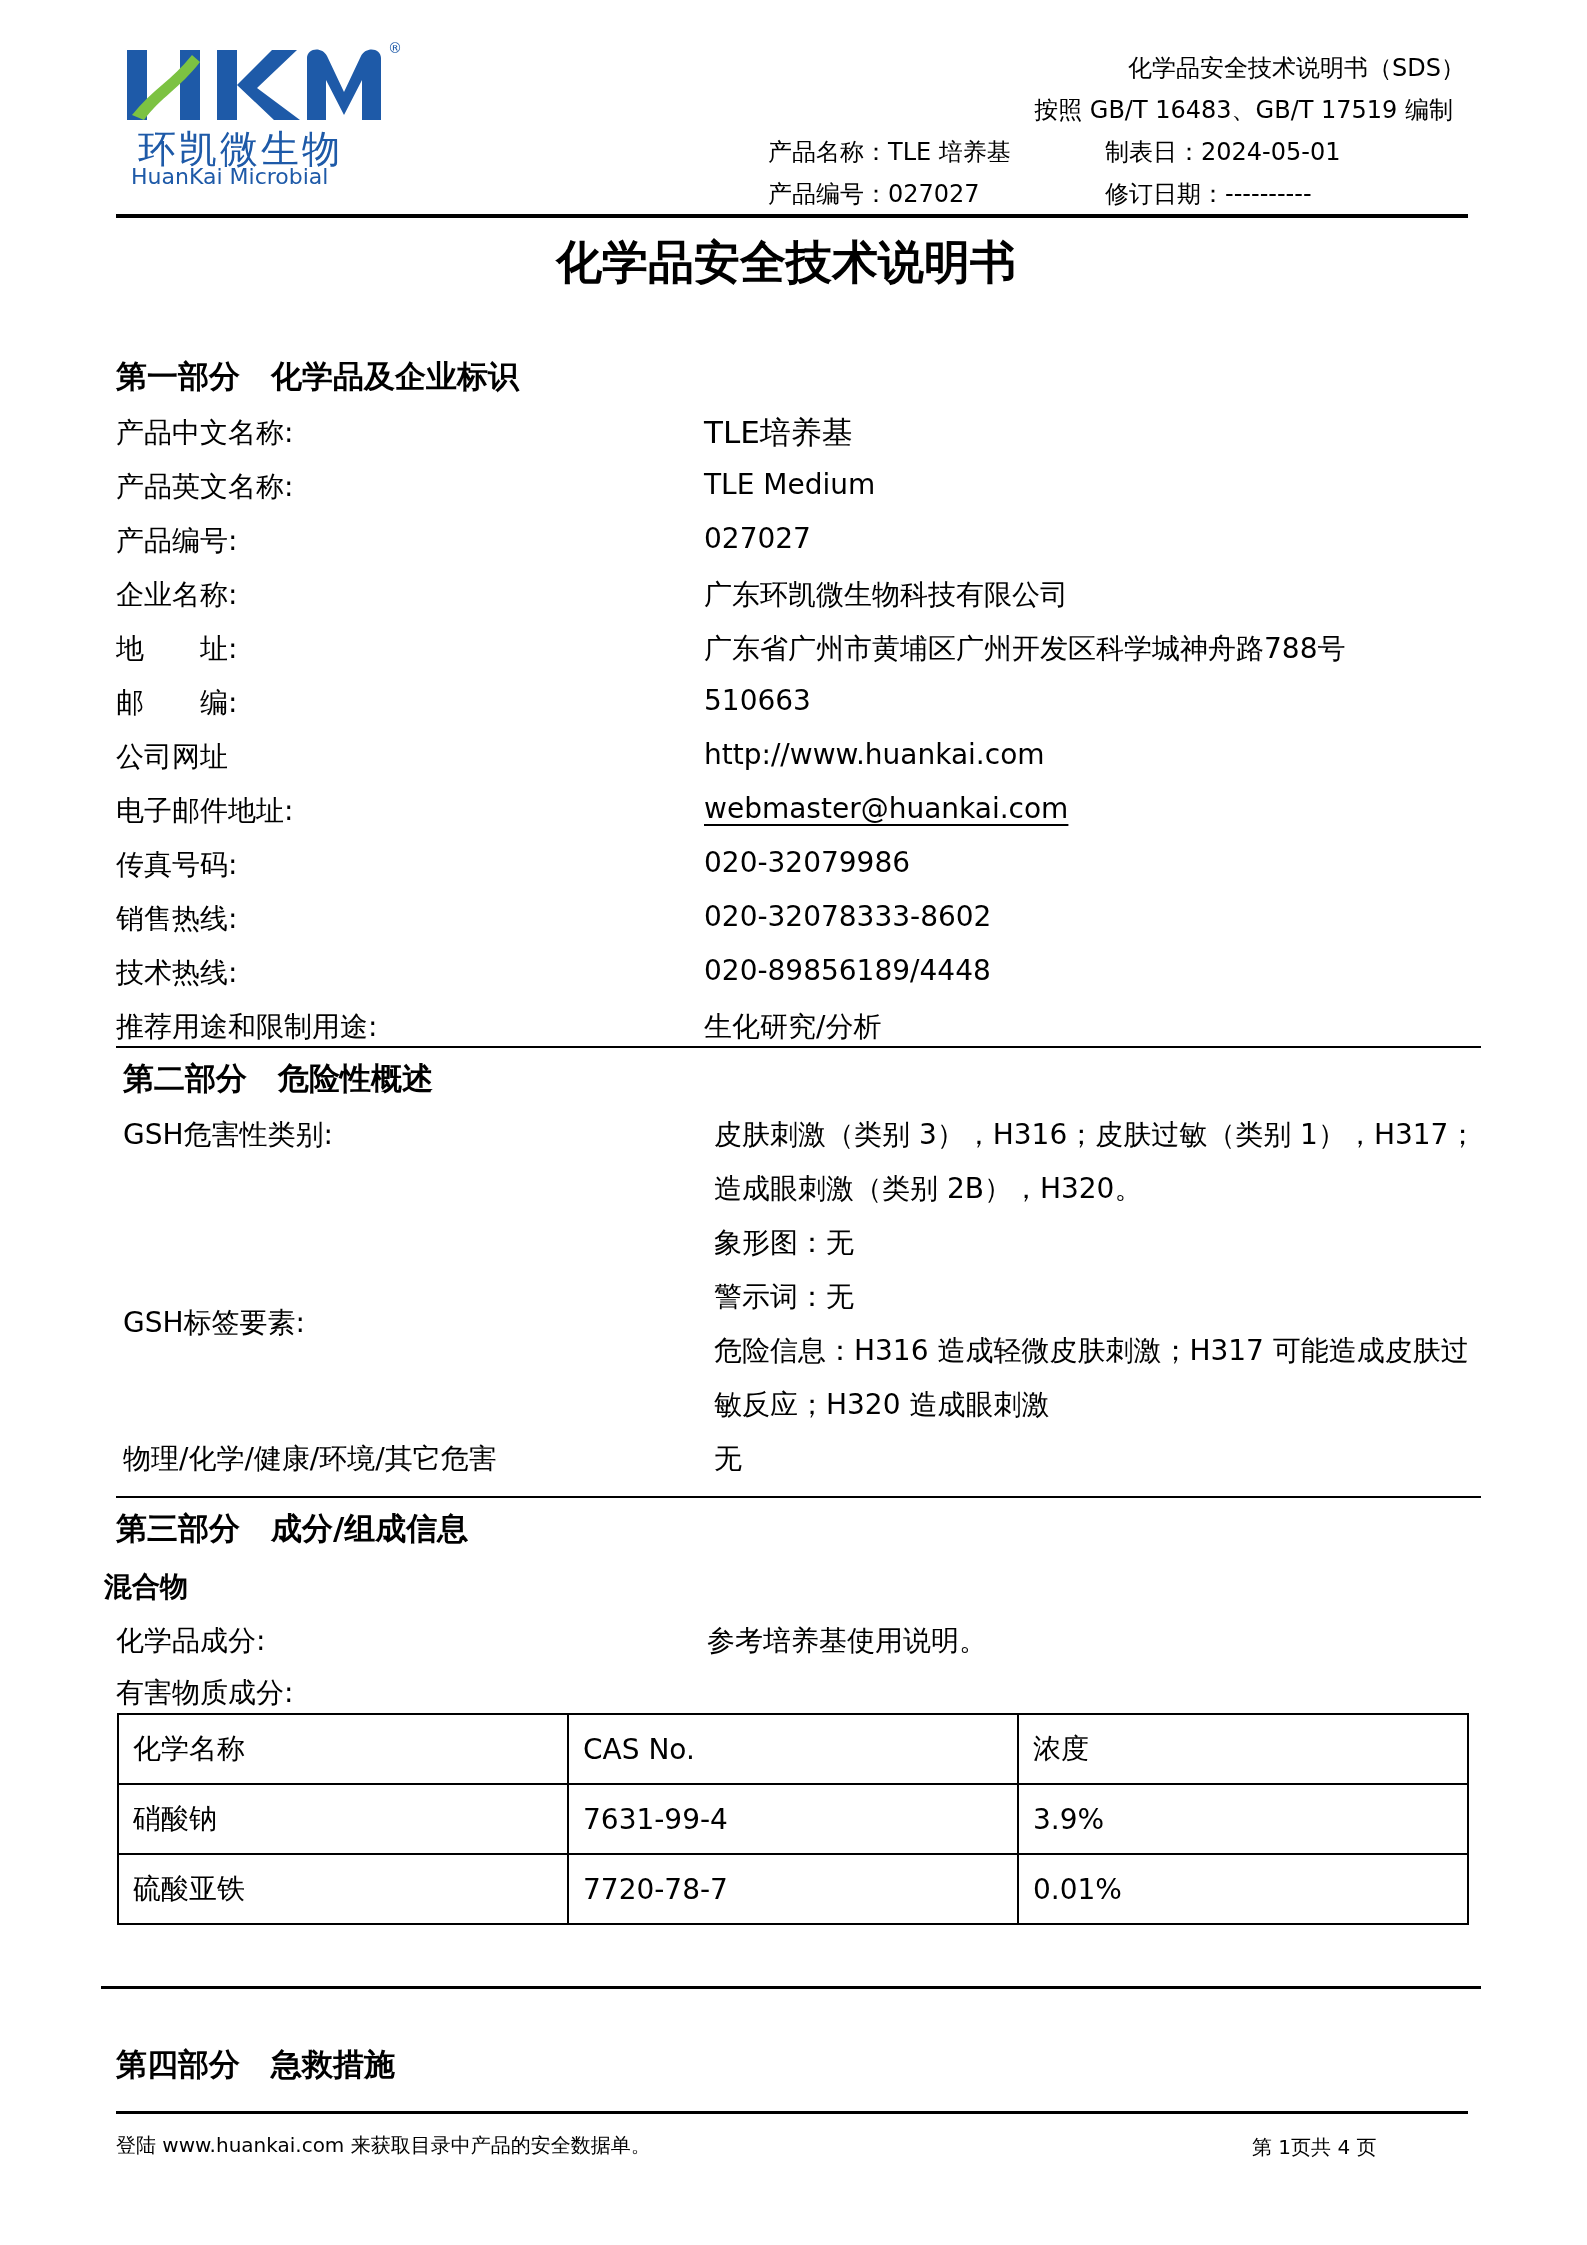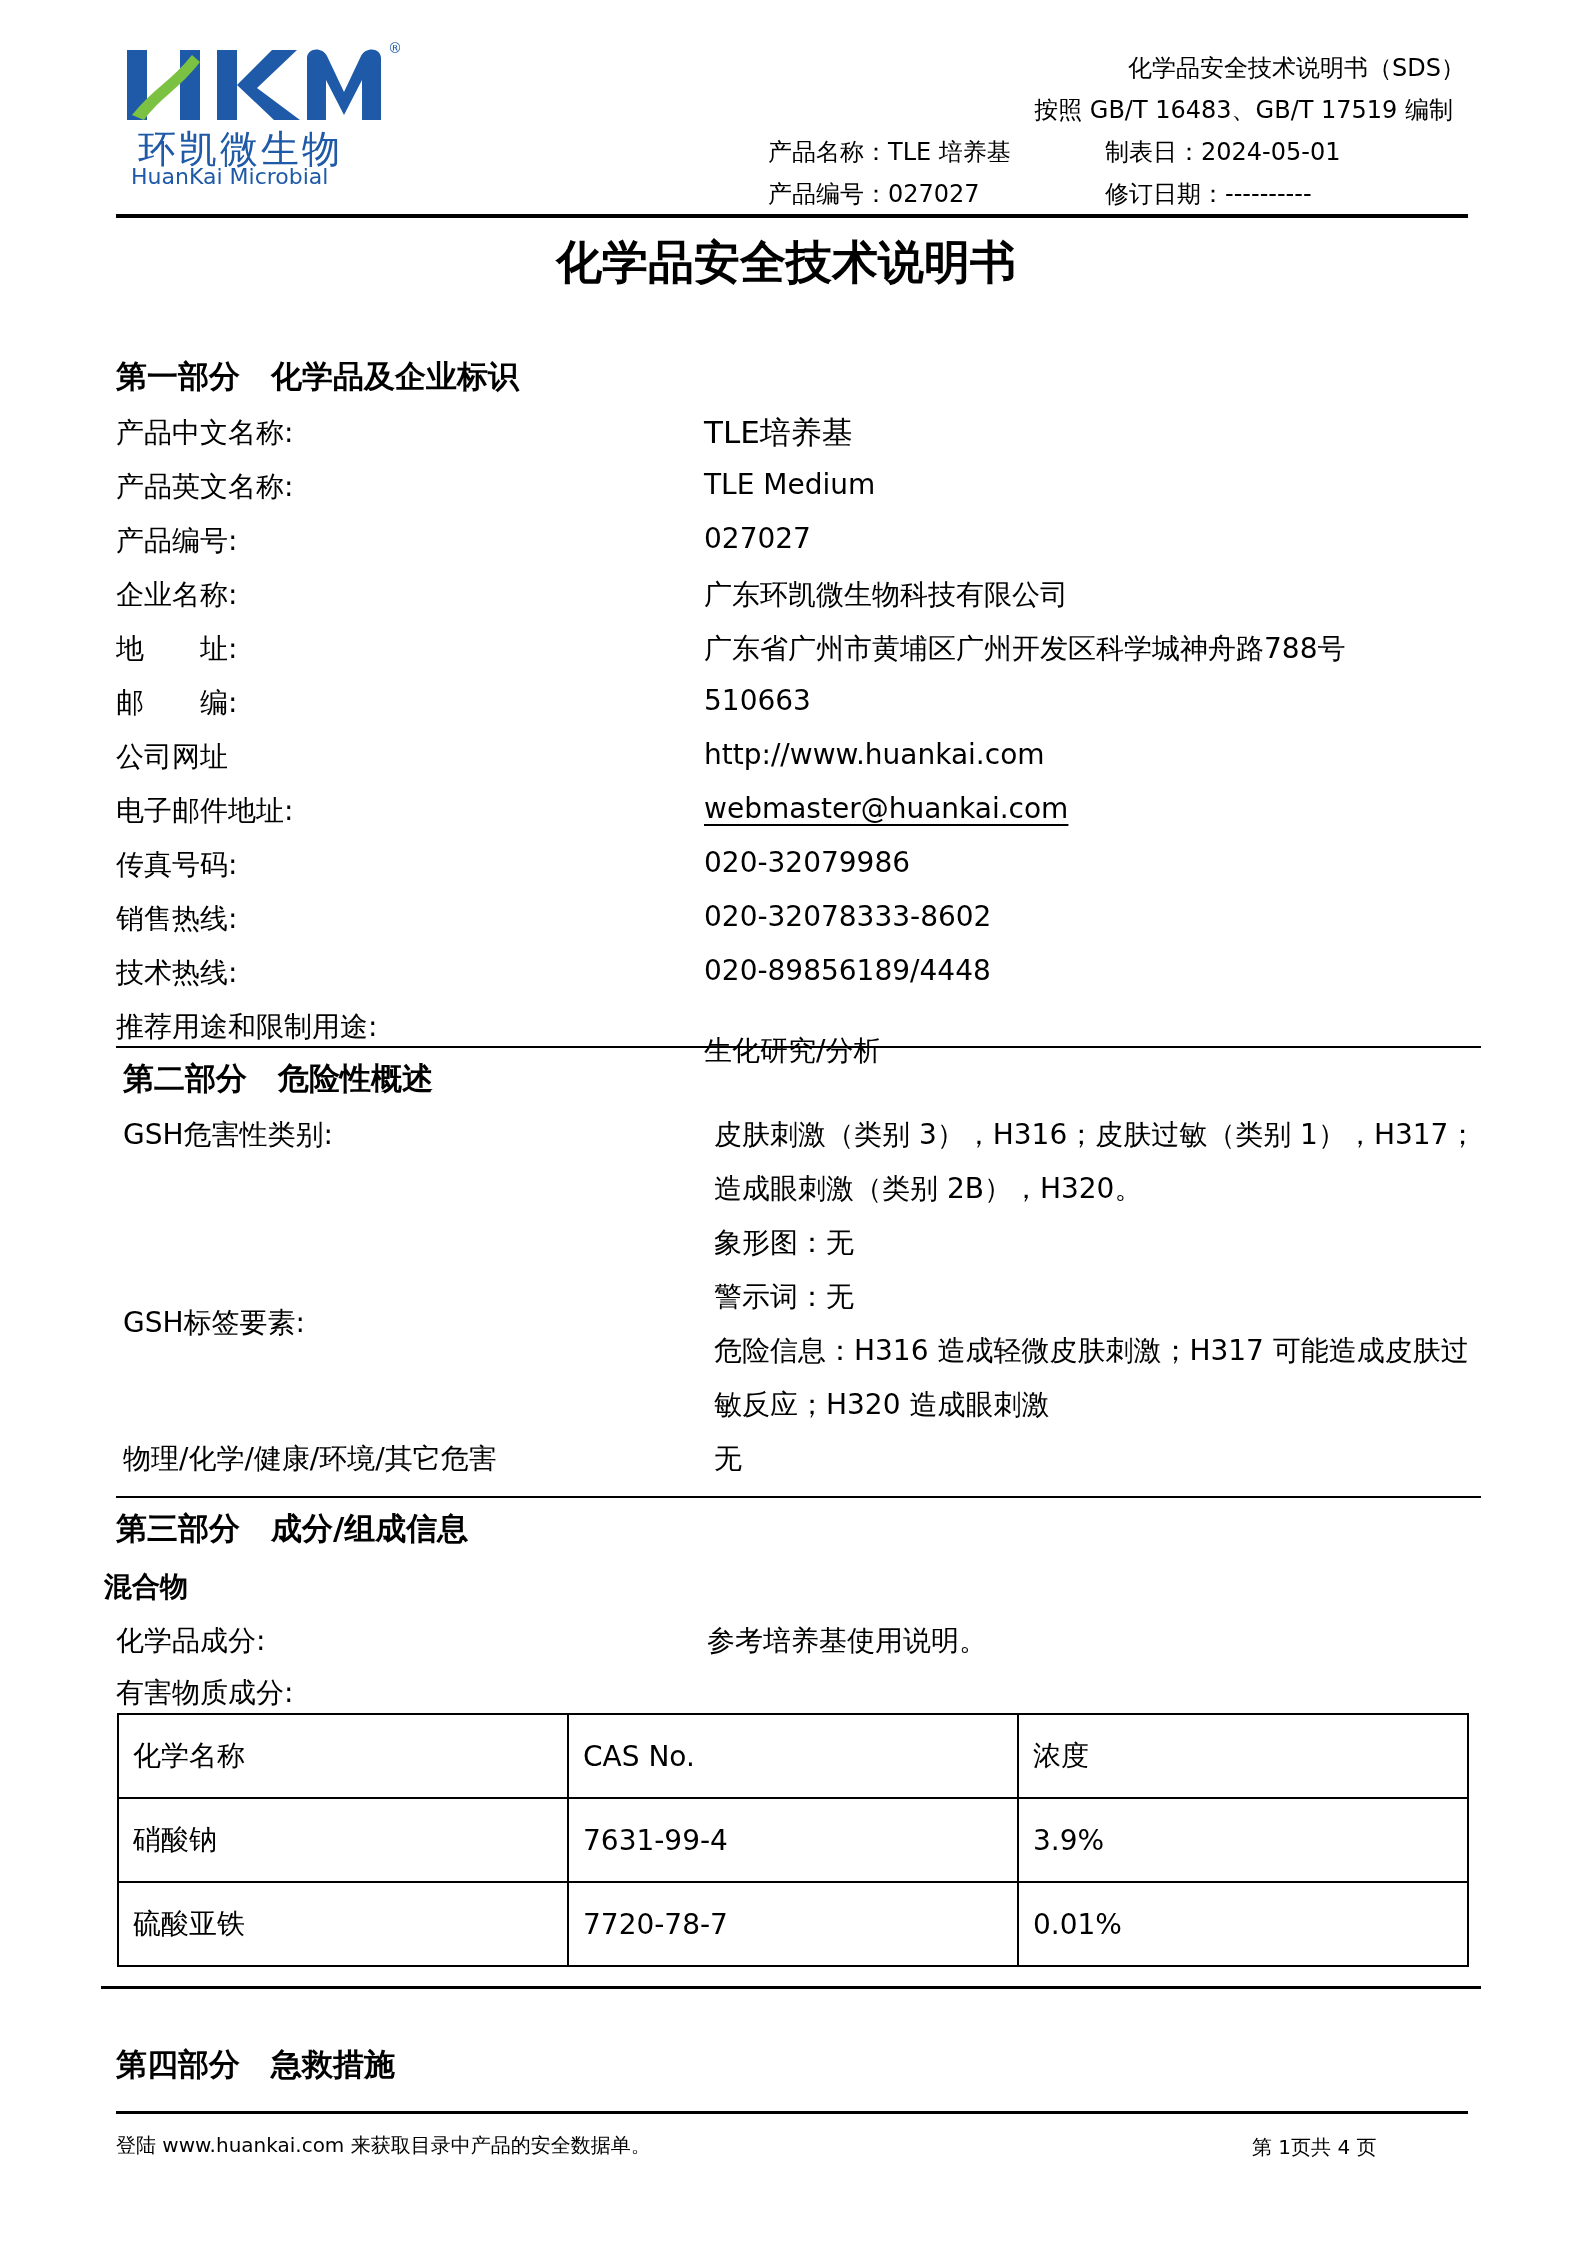--- a/index.html
+++ b/index.html
@@ -9,21 +9,21 @@
   .logo-cn{left:130px;top:124px;font-size:38px;color:#1e5aa8;font-weight:normal;letter-spacing:3px;margin-left:8px;}
   .logo-en{left:131px;top:164px;font-size:22px;color:#1e5aa8;}
   .hdr{font-size:24px;}
   .rule{position:absolute;background:#000;}
   .title{left:0;width:1572px;text-align:center;top:232px;font-size:46px;font-weight:bold;}
   .sec{font-size:31px;font-weight:bold;}
   .lbl,.val{font-size:28px;}
   .sub{font-size:28px;font-weight:bold;}
   a.val{color:#000;text-decoration:underline;text-underline-offset:6px;}
   table.comp{position:absolute;left:117px;top:1713px;width:1352px;border-collapse:collapse;font-size:28px;}
-  table.comp td{border:2px solid #000;height:52px;padding:15px 14px;vertical-align:middle;}
+  table.comp td{border:2px solid #000;height:52px;padding:8px 14px;vertical-align:middle;}
   .foot{font-size:20px;}
 </style>
 </head>
 <body>
 
 <div>
   <svg class="logo-hkm" viewBox="0 0 270 90">
     <rect x="5" y="10" width="20" height="70" fill="#1e5aa8"></rect>
     <rect x="58" y="10" width="20" height="70" fill="#1e5aa8"></rect>
     <path d="M10 75 C30 50,50 40,70 15 L78 22 C58 48,38 58,22 80Z" fill="#7cc242"></path>
@@ -64,21 +64,21 @@
   <span class="abs val" style="left:704px;top:738px;">http://www.huankai.com</span>
   <span class="abs lbl" style="left:116px;top:792px;">电子邮件地址:</span>
   <a class="abs val" style="left:704px;top:792px;">webmaster@huankai.com</a>
   <span class="abs lbl" style="left:116px;top:846px;">传真号码:</span>
   <span class="abs val" style="left:704px;top:846px;">020-32079986</span>
   <span class="abs lbl" style="left:116px;top:900px;">销售热线:</span>
   <span class="abs val" style="left:704px;top:900px;">020-32078333-8602</span>
   <span class="abs lbl" style="left:116px;top:954px;">技术热线:</span>
   <span class="abs val" style="left:704px;top:954px;">020-89856189/4448</span>
   <span class="abs lbl" style="left:116px;top:1008px;">推荐用途和限制用途:</span>
-  <span class="abs val" style="left:704px;top:1008px;margin-top:24px;">生化研究/分析</span>
+  <span class="abs val" style="left:704px;top:1008px;">生化研究/分析</span>
 </div>
 <div class="rule" style="left:116px;top:1046px;width:1365px;height:2px;"></div>
 
 <span class="abs sec" style="left:123px;top:1058px;">第二部分　危险性概述</span>
 <span class="abs lbl" style="left:123px;top:1116px;">GSH危害性类别:</span>
 <span class="abs val" style="left:714px;top:1116px;">皮肤刺激（类别 3），H316；皮肤过敏（类别 1），H317；</span>
 <span class="abs val" style="left:714px;top:1170px;">造成眼刺激（类别 2B），H320。</span>
 <span class="abs val" style="left:714px;top:1224px;">象形图：无</span>
 <span class="abs val" style="left:714px;top:1278px;">警示词：无</span>
 <span class="abs lbl" style="left:123px;top:1304px;">GSH标签要素:</span>

